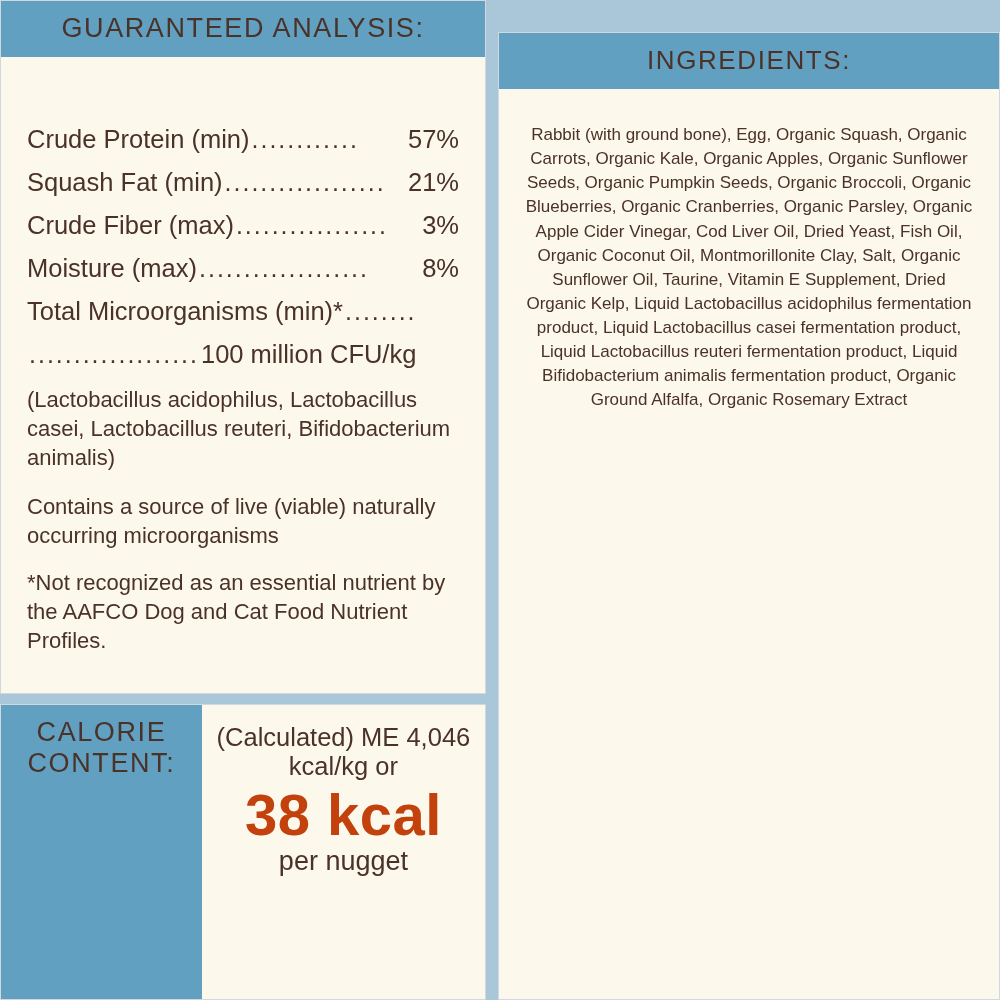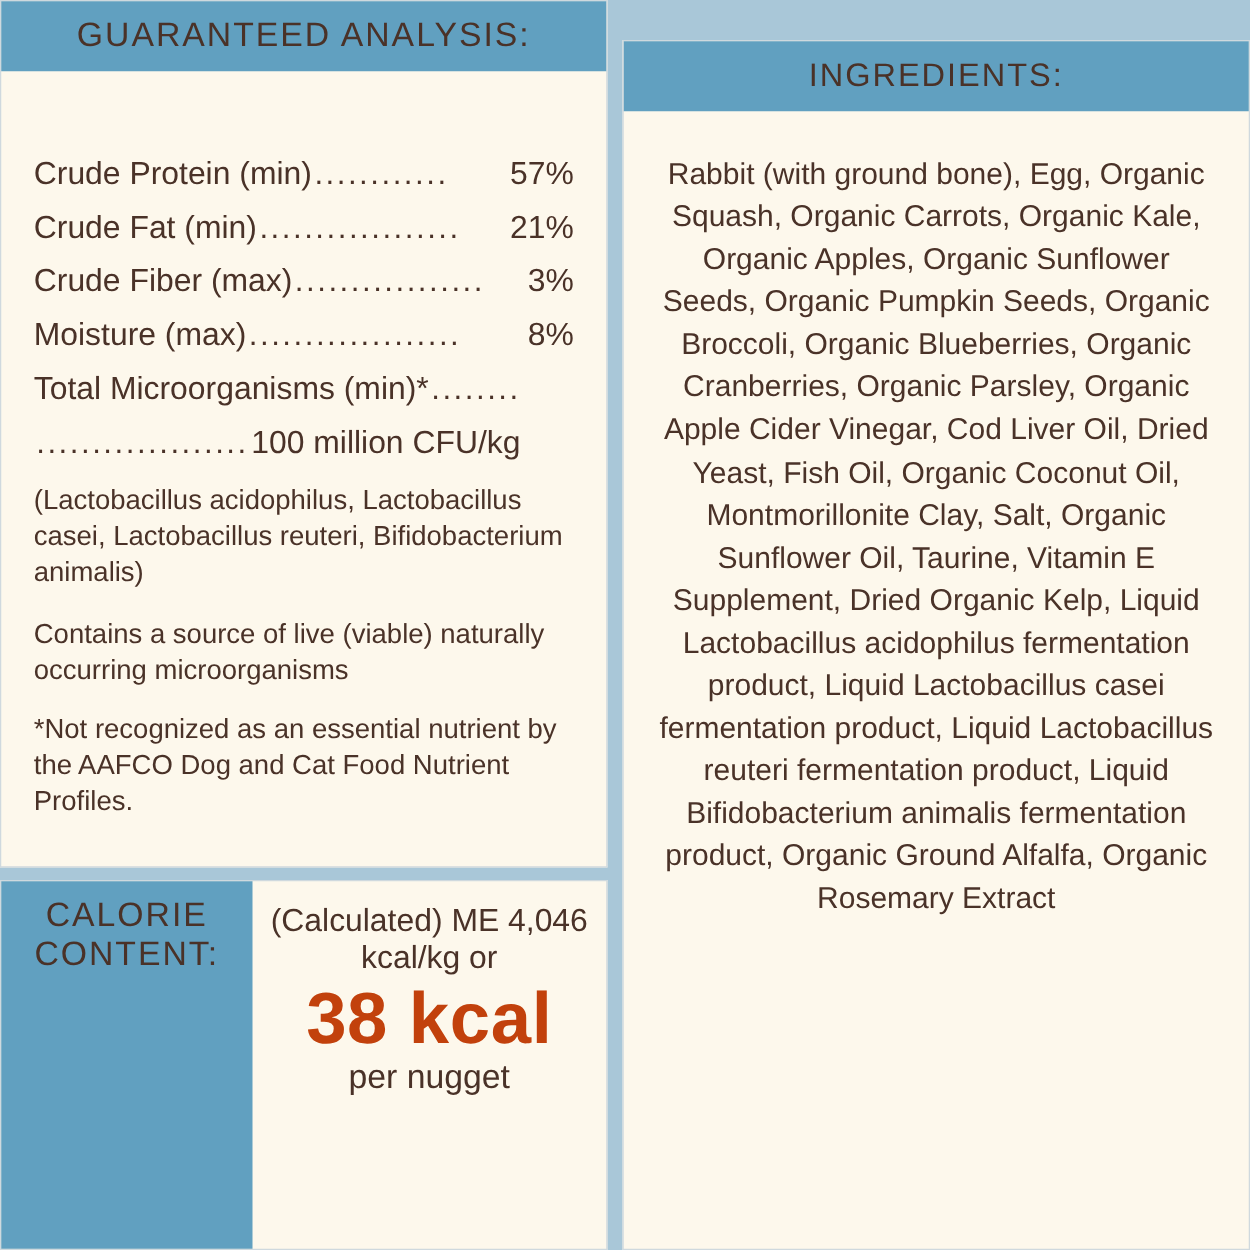--- a/index.html
+++ b/index.html
@@ -122,21 +122,21 @@
 
   
   .ing-panel {
     flex: 1 1 auto;
     display: flex;
     flex-direction: column;
   }
   .ing-body {
     padding: 34px 26px 26px 26px;
     text-align: center;
-    font-size: 24px;
+    font-size: 17px;
     line-height: 1.42;
     color: #4a3228;
   }
 </style>
 </head>
 <body>
 
 <div class="page">
 
   <div class="col-left">
@@ -145,21 +145,21 @@
       <div class="band">GUARANTEED ANALYSIS:</div>
       <div class="ga-body">
 
         <div class="ga-row">
           <span class="lbl">Crude Protein (min)</span>
           <span class="dots">............</span>
           <span class="val">57%</span>
         </div>
 
         <div class="ga-row">
-          <span class="lbl">Crude Fat (min)</span>
+          <span class="lbl">Squash Fat (min)</span>
           <span class="dots">..................</span>
           <span class="val">21%</span>
         </div>
 
         <div class="ga-row">
           <span class="lbl">Crude Fiber (max)</span>
           <span class="dots">.................</span>
           <span class="val">3%</span>
         </div>
 

